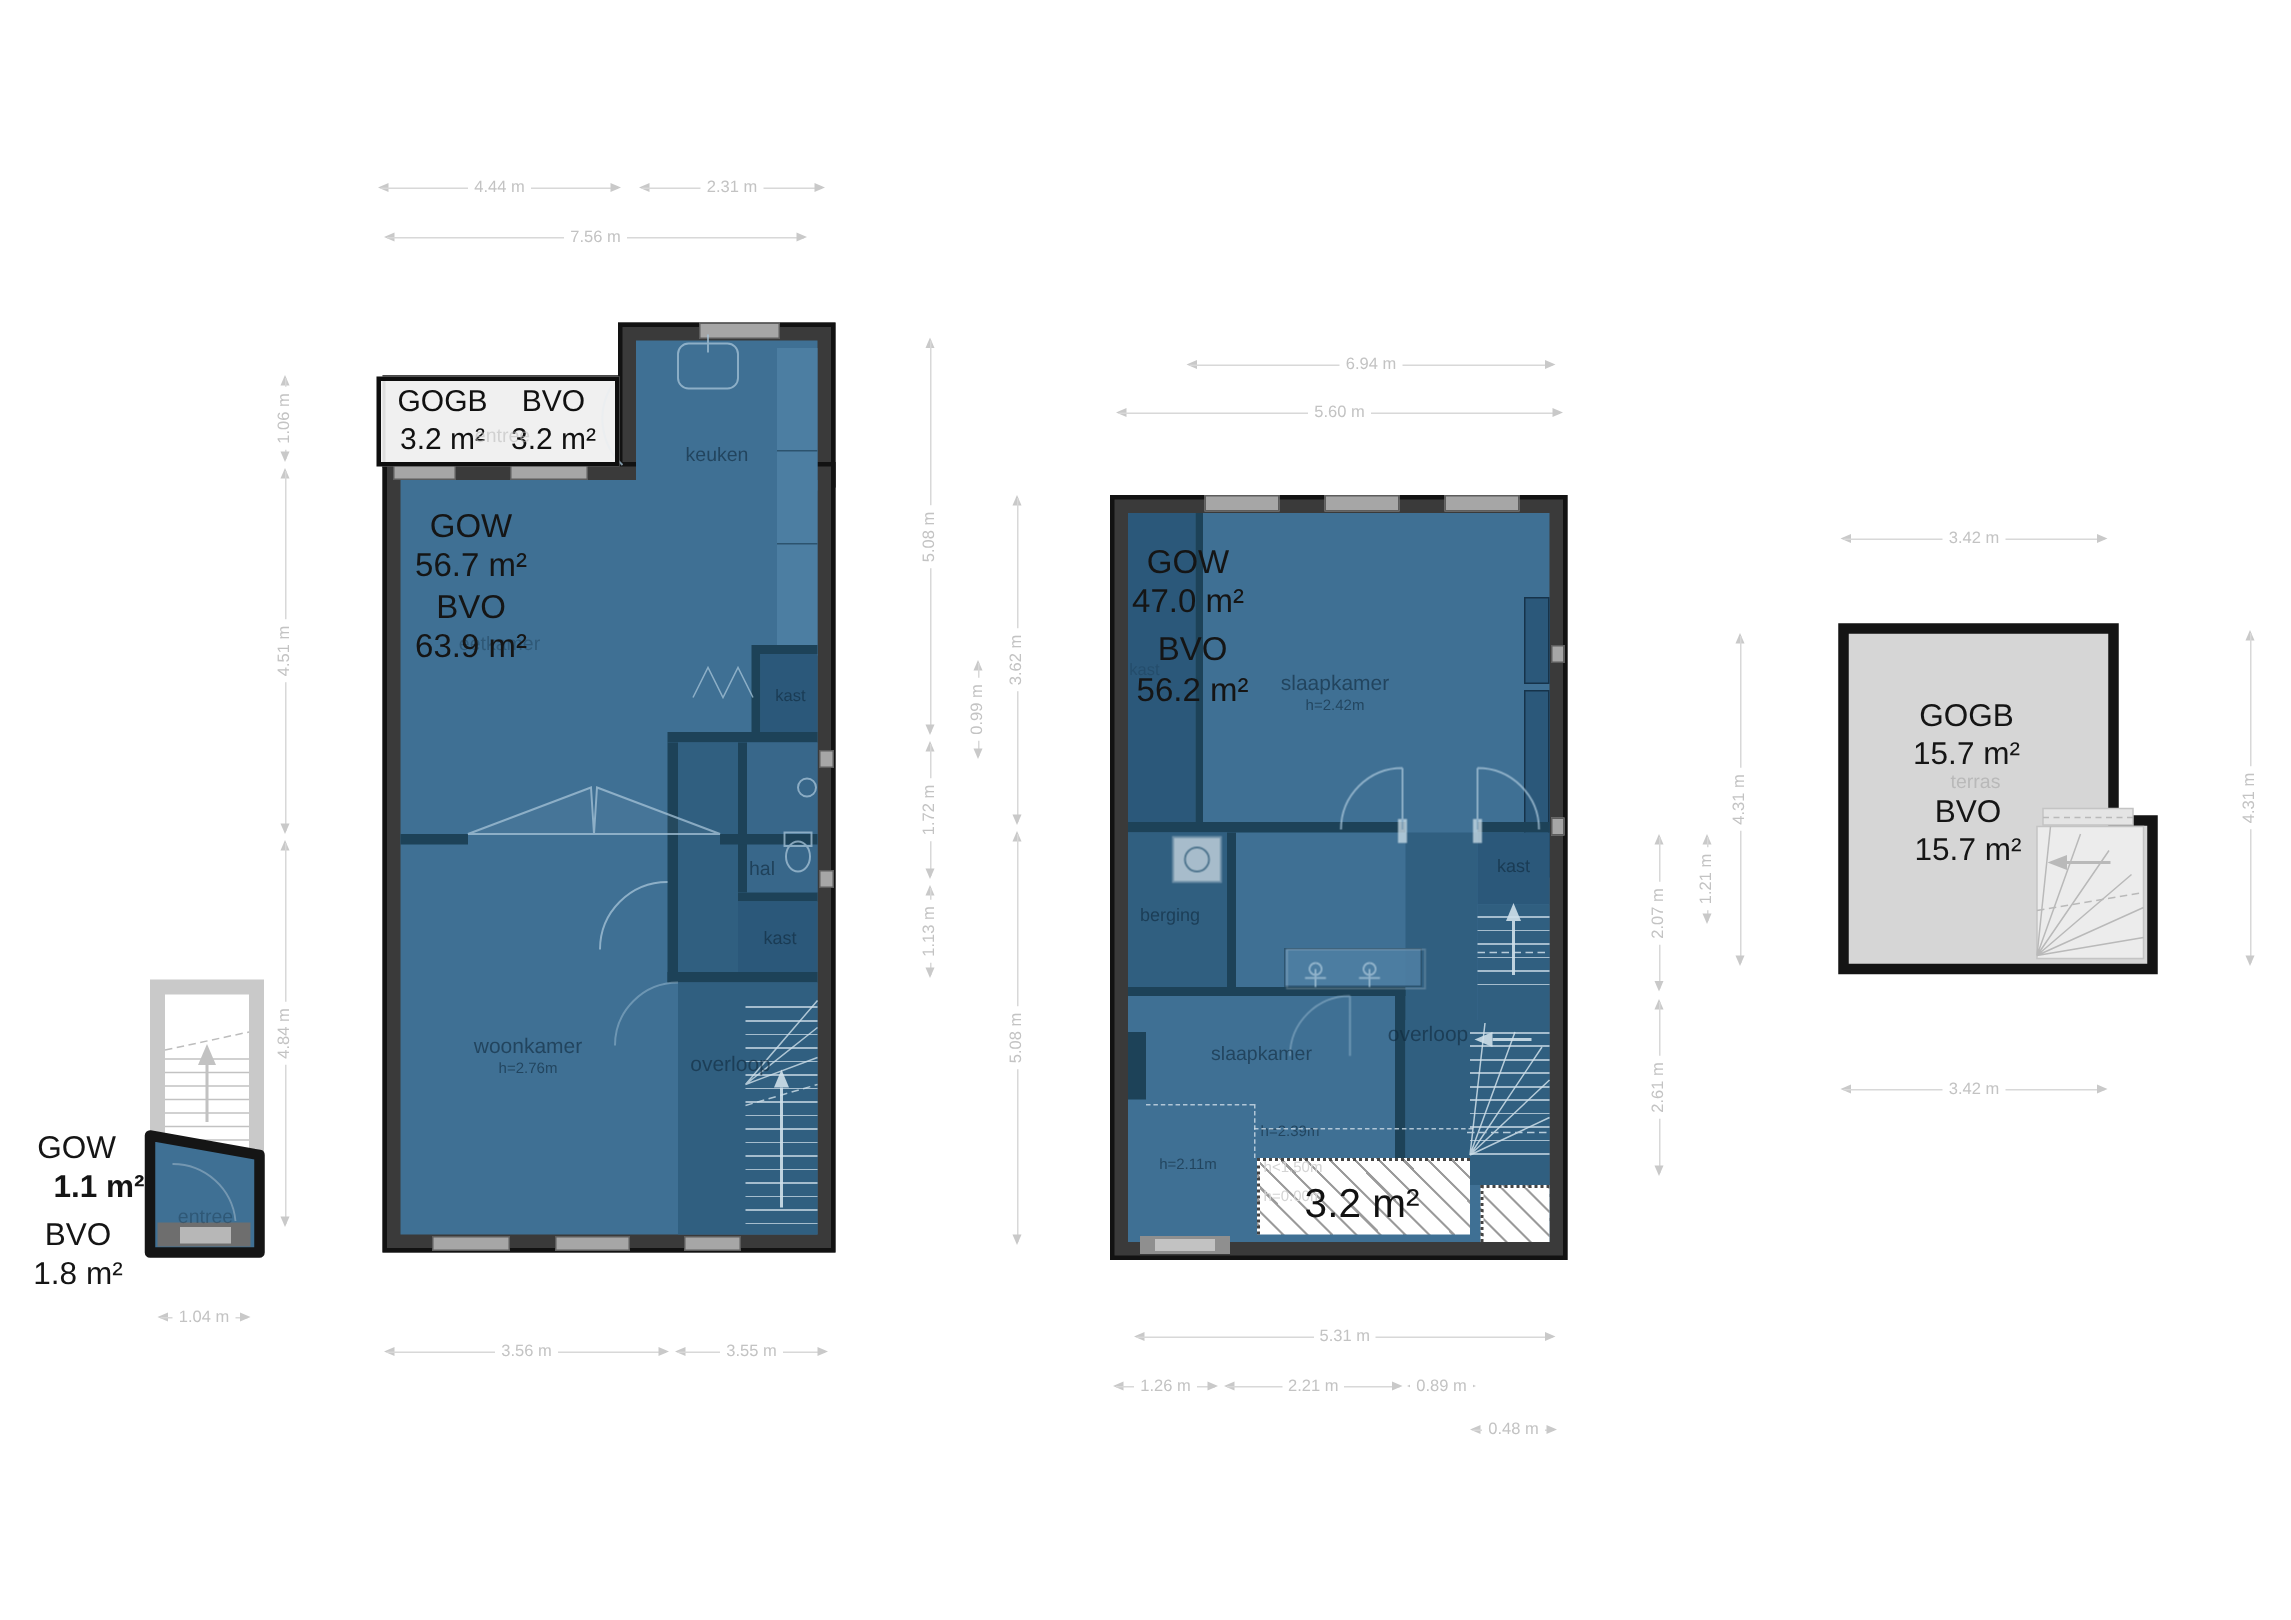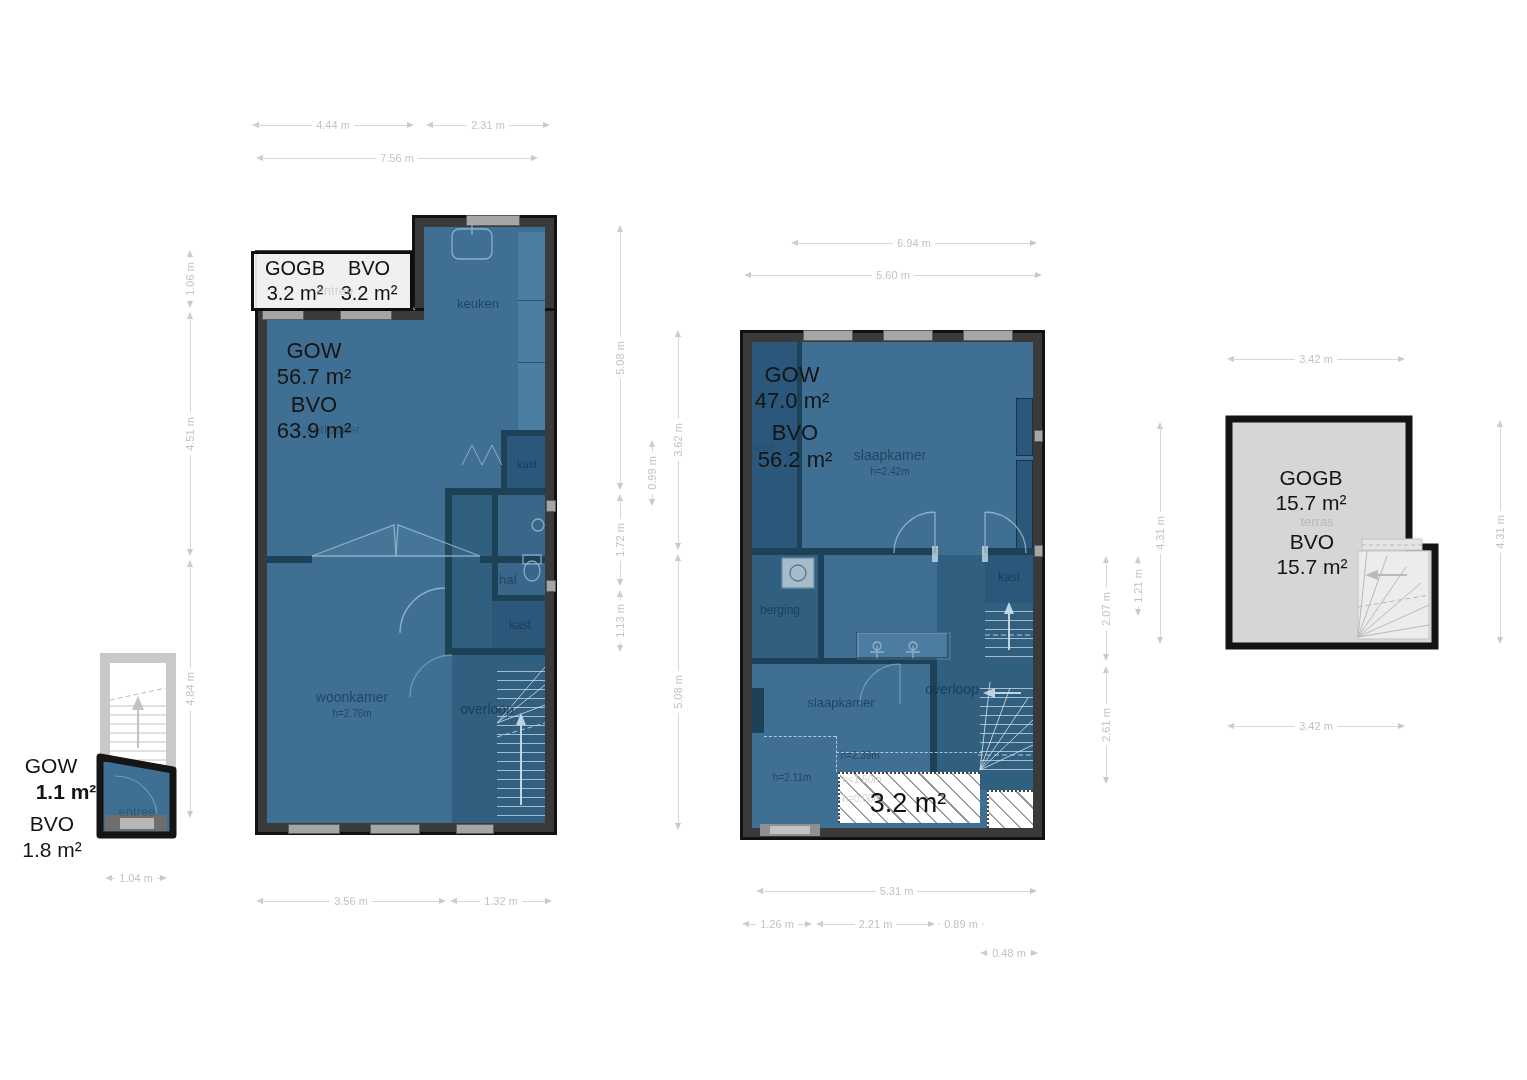--- a/index.html
+++ b/index.html
@@ -363,21 +363,21 @@
       <span class="dline"></span>
       <span class="dlab">3.42 m</span>
     </div>
 
   <div class="abs dim dim-h" style="left:256px;top:893px;width:190px;">
       <span class="dline"></span>
       <span class="dlab">3.56 m</span>
     </div>
   <div class="abs dim dim-h" style="left:450px;top:893px;width:102px;">
       <span class="dline"></span>
-      <span class="dlab">1.32 m</span>
+      <span class="dlab">3.55 m</span>
     </div>
 
   <div class="abs dim dim-h" style="left:756px;top:883px;width:281px;">
       <span class="dline"></span>
       <span class="dlab">5.31 m</span>
     </div>
   <div class="abs dim dim-h" style="left:742px;top:916px;width:70px;text-align:right;">
       <span class="dline"></span>
       <span class="dlab">1.26 m</span>
     </div>

